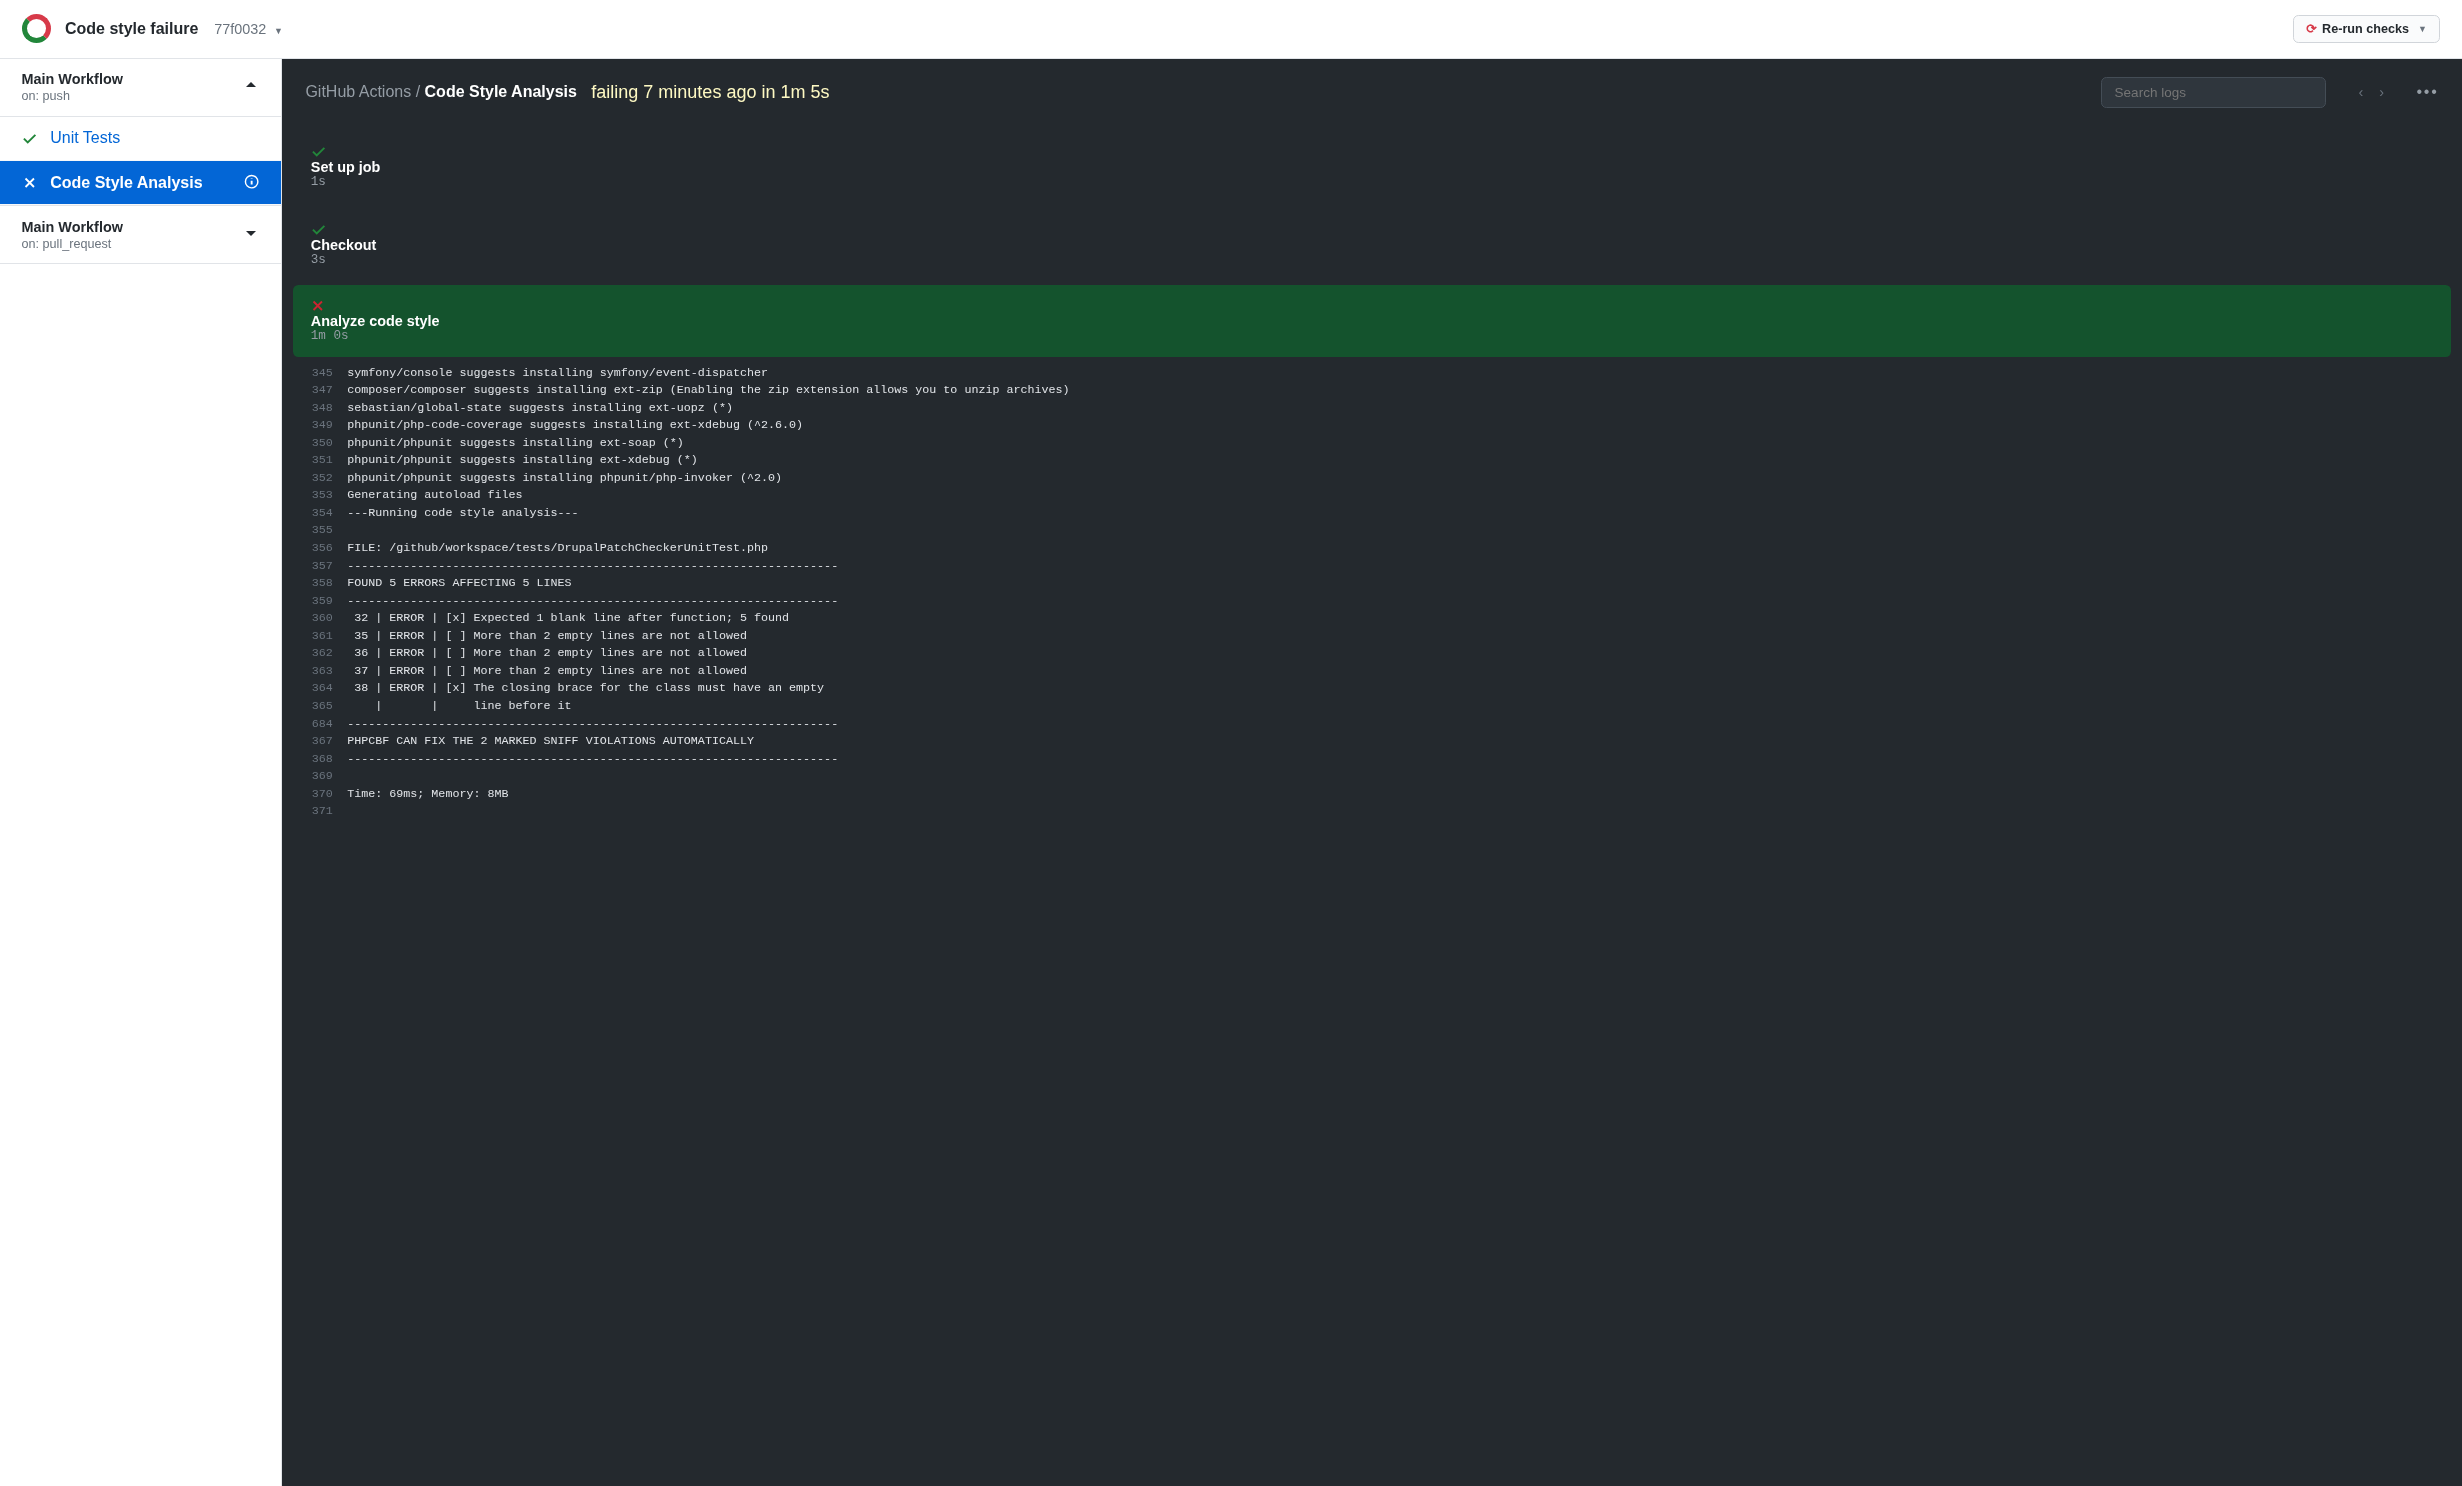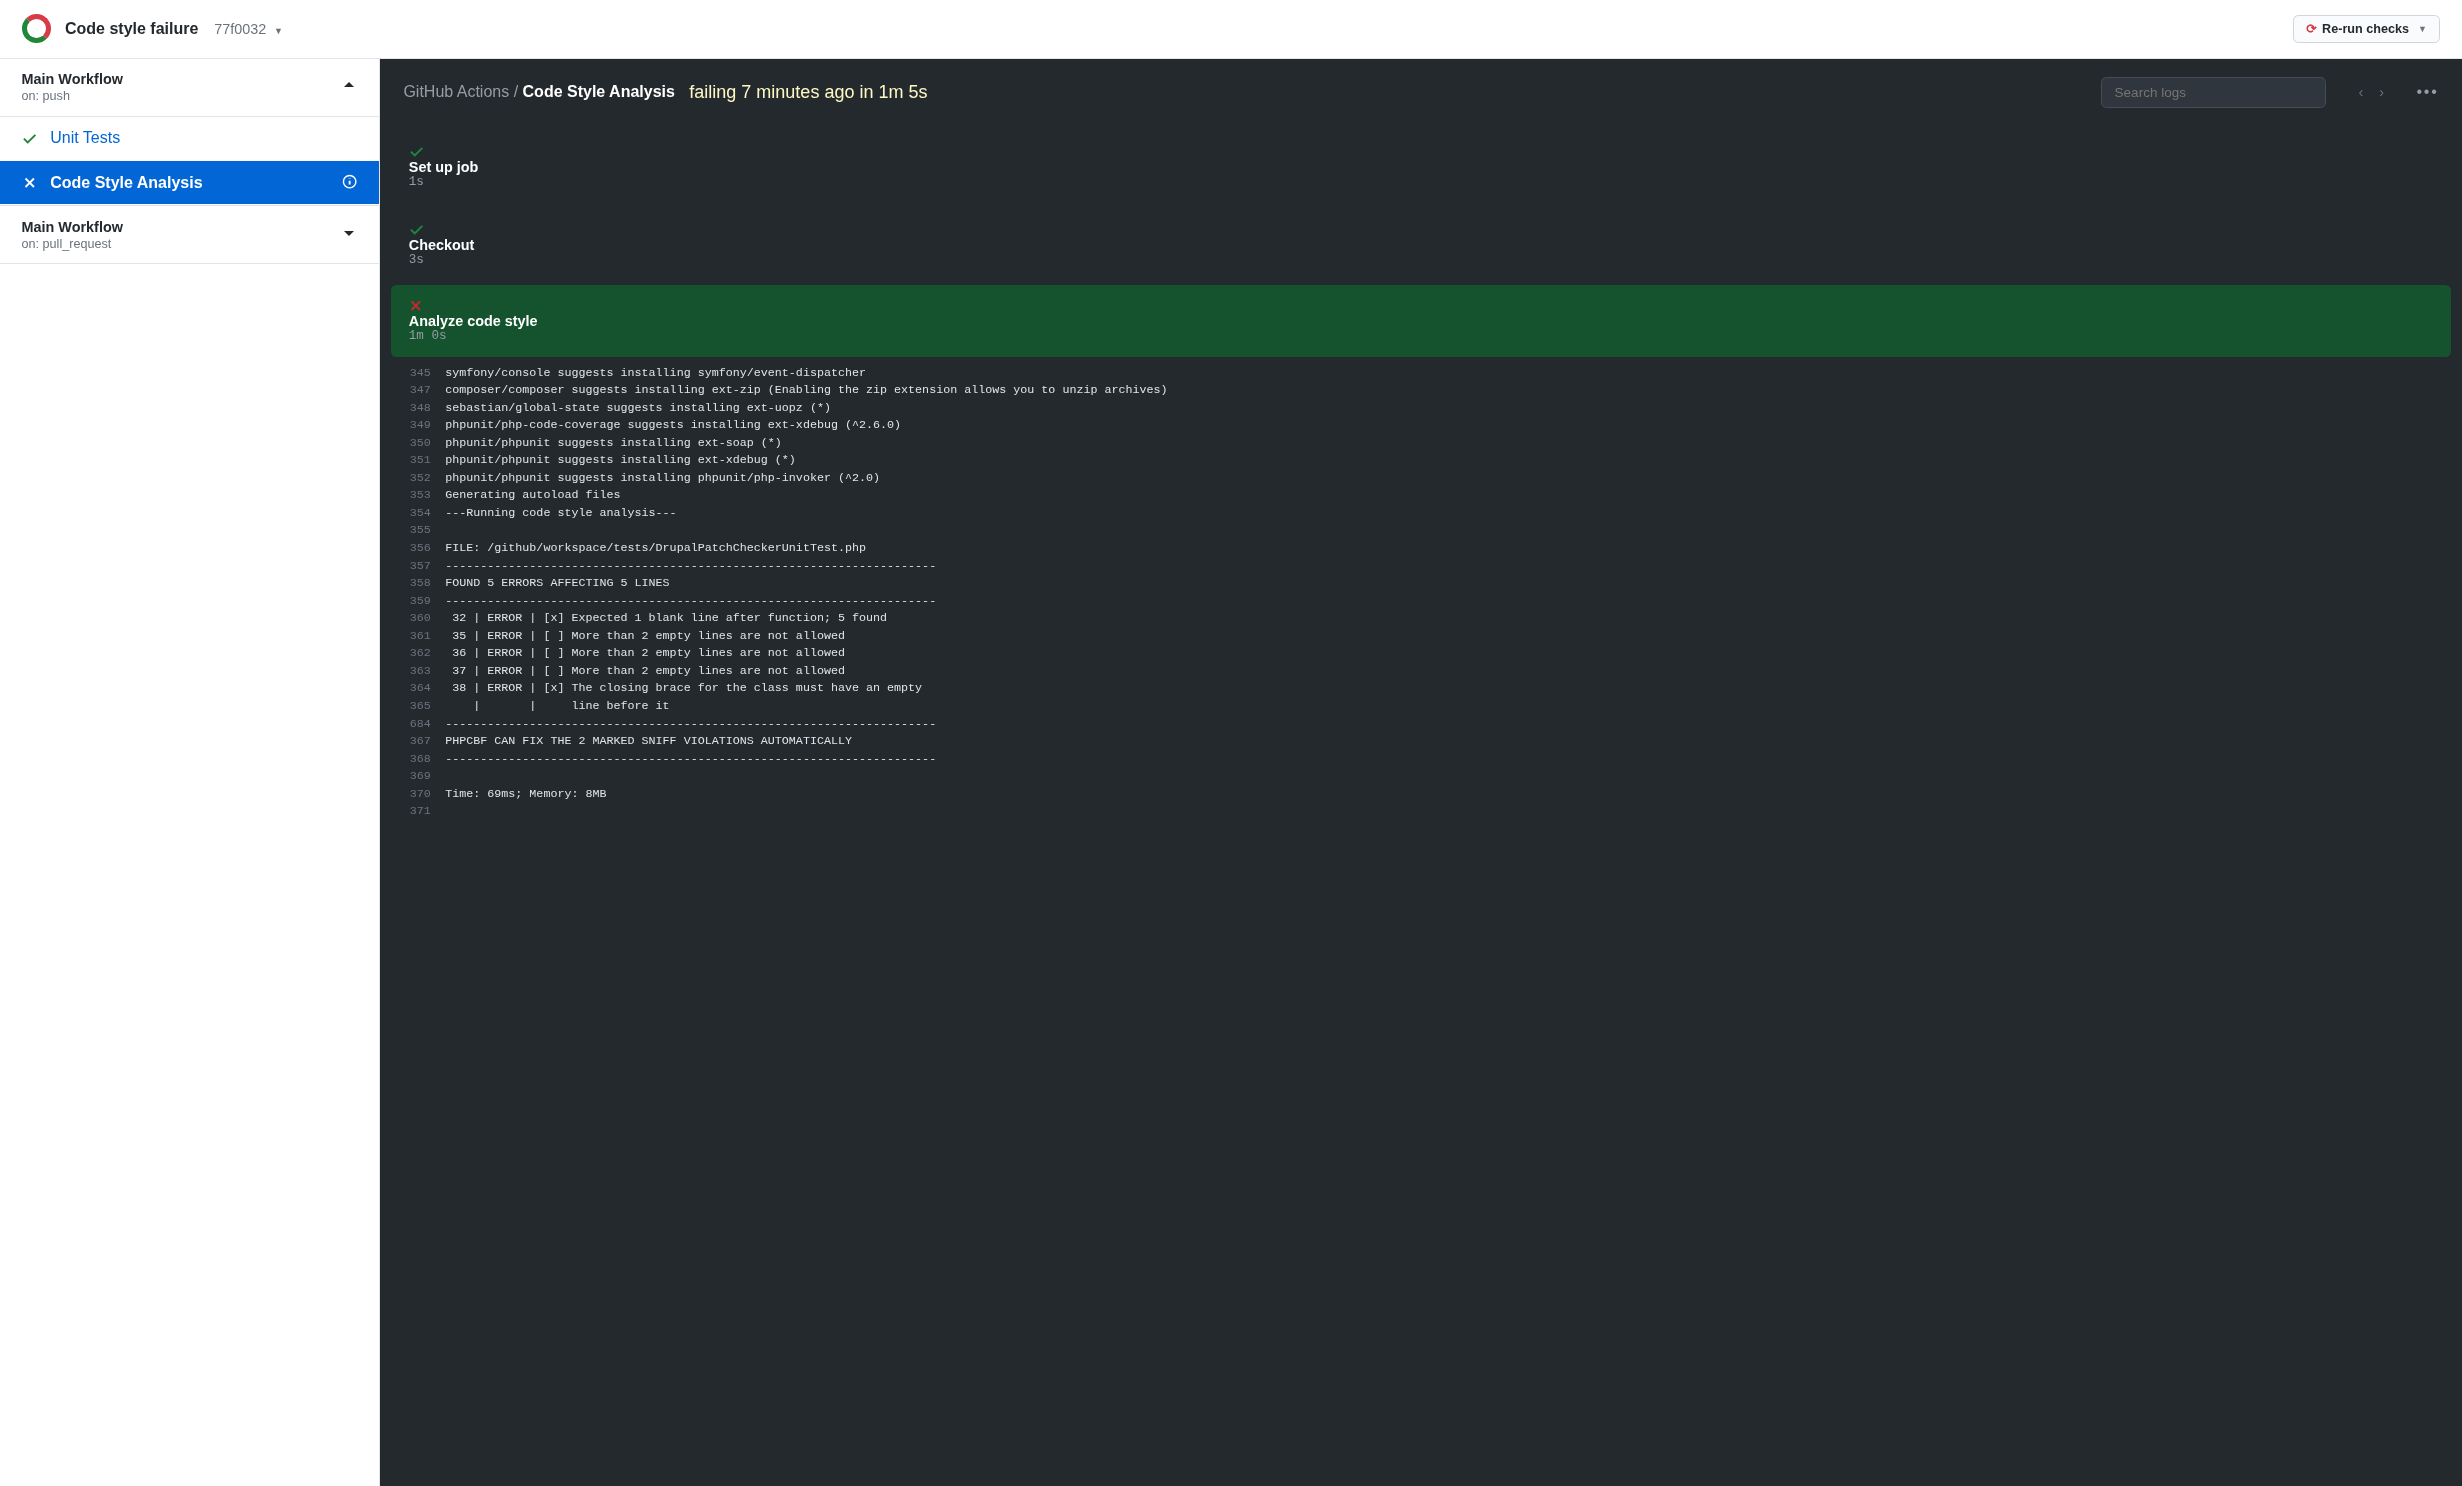--- a/index.html
+++ b/index.html
@@ -12,21 +12,21 @@
 .commit-sha { margin-left: 16px; color: #6a737d; font-size: 14.4px; cursor: pointer; }
 .commit-caret { margin-left: 3.6px; font-size: 9px; color: #6a737d; }
 .header-spacer { flex: 1; }
 .rerun-btn { display: inline-flex; align-items: center; gap: 5.4px; padding: 5.4px 12.6px; border: 0.9px solid #d1d5da; border-radius: 5.4px; background: #fafbfc; font-size: 12.6px; font-weight: 600; color: #24292e; cursor: pointer; }
 .rerun-icon { color: #d73a49; font-size: 12.6px; }
 
 
 .main { display: flex; height: calc(100vh - 58px); }
 
 
-.sidebar { width: 380px; border-right: 0.9px solid #e1e4e8; background: #fff; overflow-y: auto; }
+.sidebar { width: 282px; border-right: 0.9px solid #e1e4e8; background: #fff; overflow-y: auto; }
 .workflow-section { border-bottom: 0.9px solid #e1e4e8; }
 .workflow-header { display: flex; align-items: center; justify-content: space-between; padding: 12.6px 21.6px; cursor: pointer; }
 .workflow-header-text { flex: 1; }
 .workflow-name { font-weight: 600; font-size: 14.4px; color: #24292e; }
 .workflow-trigger { font-size: 12.6px; color: #6a737d; margin-top: 1.8px; }
 .chevron { font-size: 16px; color: #24292e; }
 
 .job-list { border-top: 0.9px solid #e1e4e8; }
 .job-item { display: flex; align-items: center; padding: 12.6px 21.6px; cursor: pointer; border-bottom: 0.9px solid #f6f8fa; }
 .job-item.active { background: #0366d6; color: #fff; }

